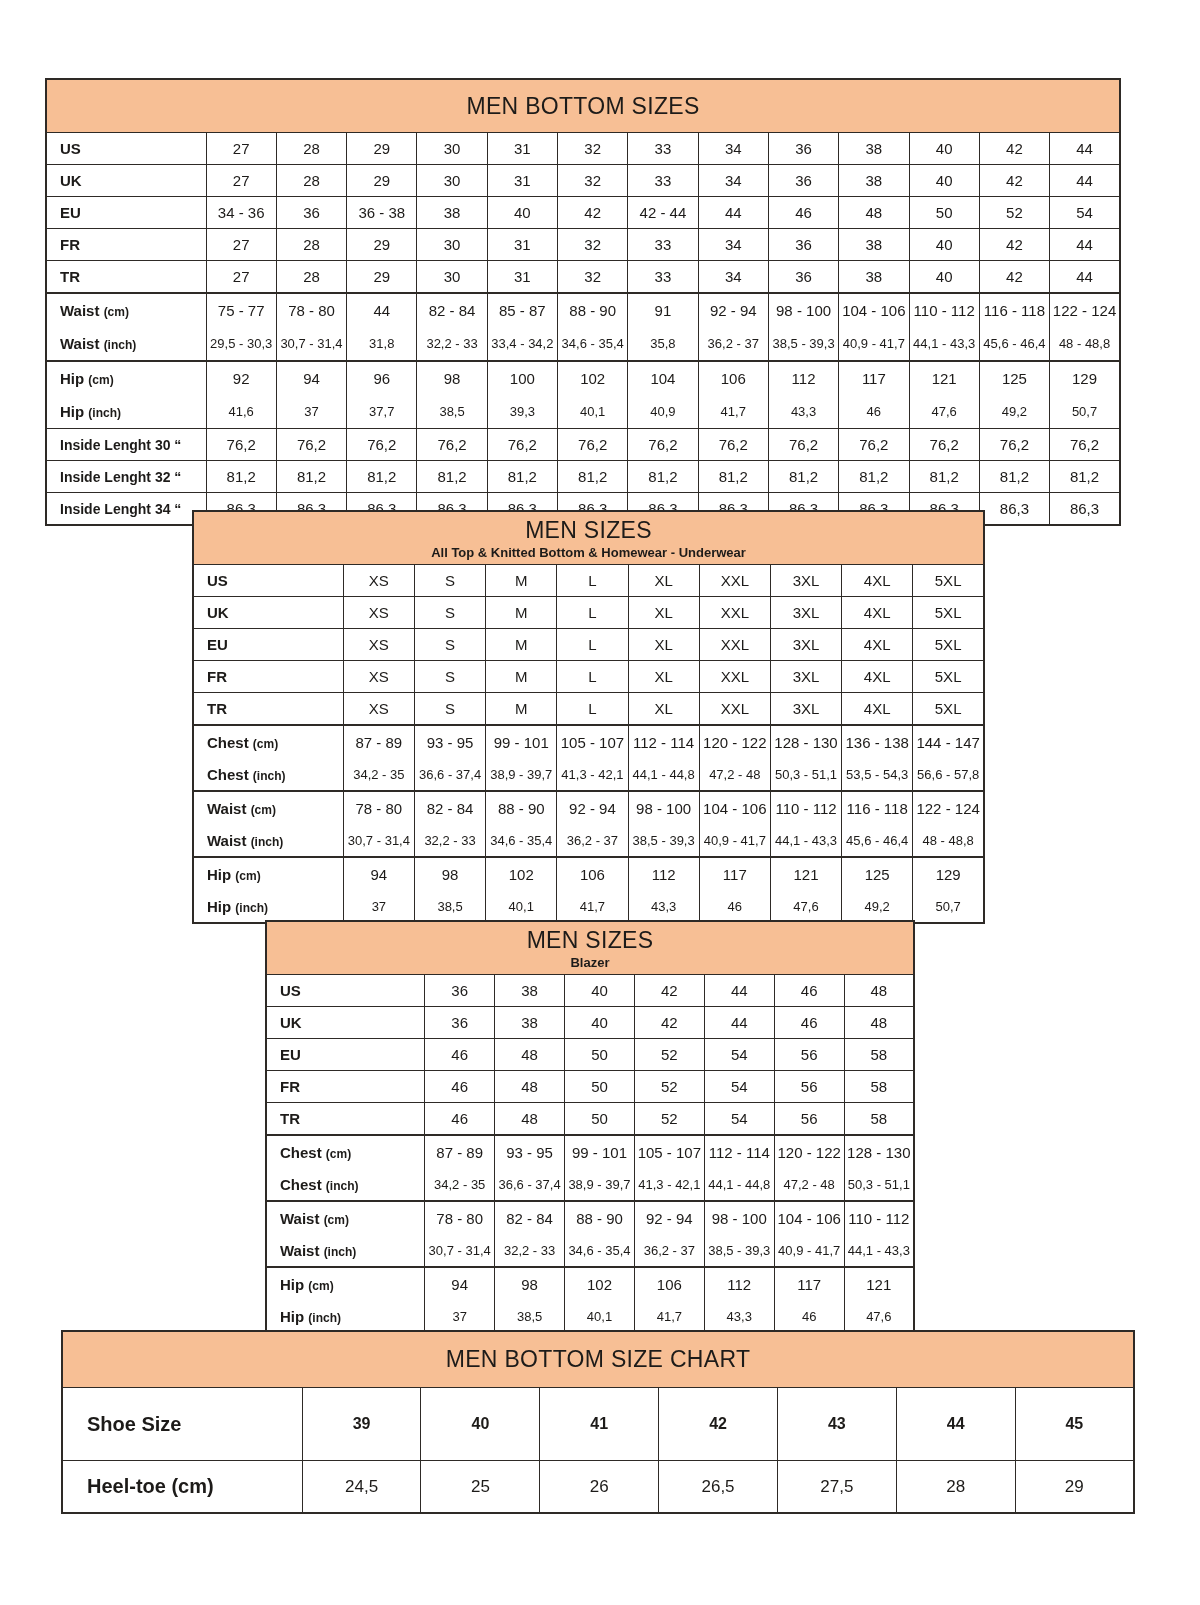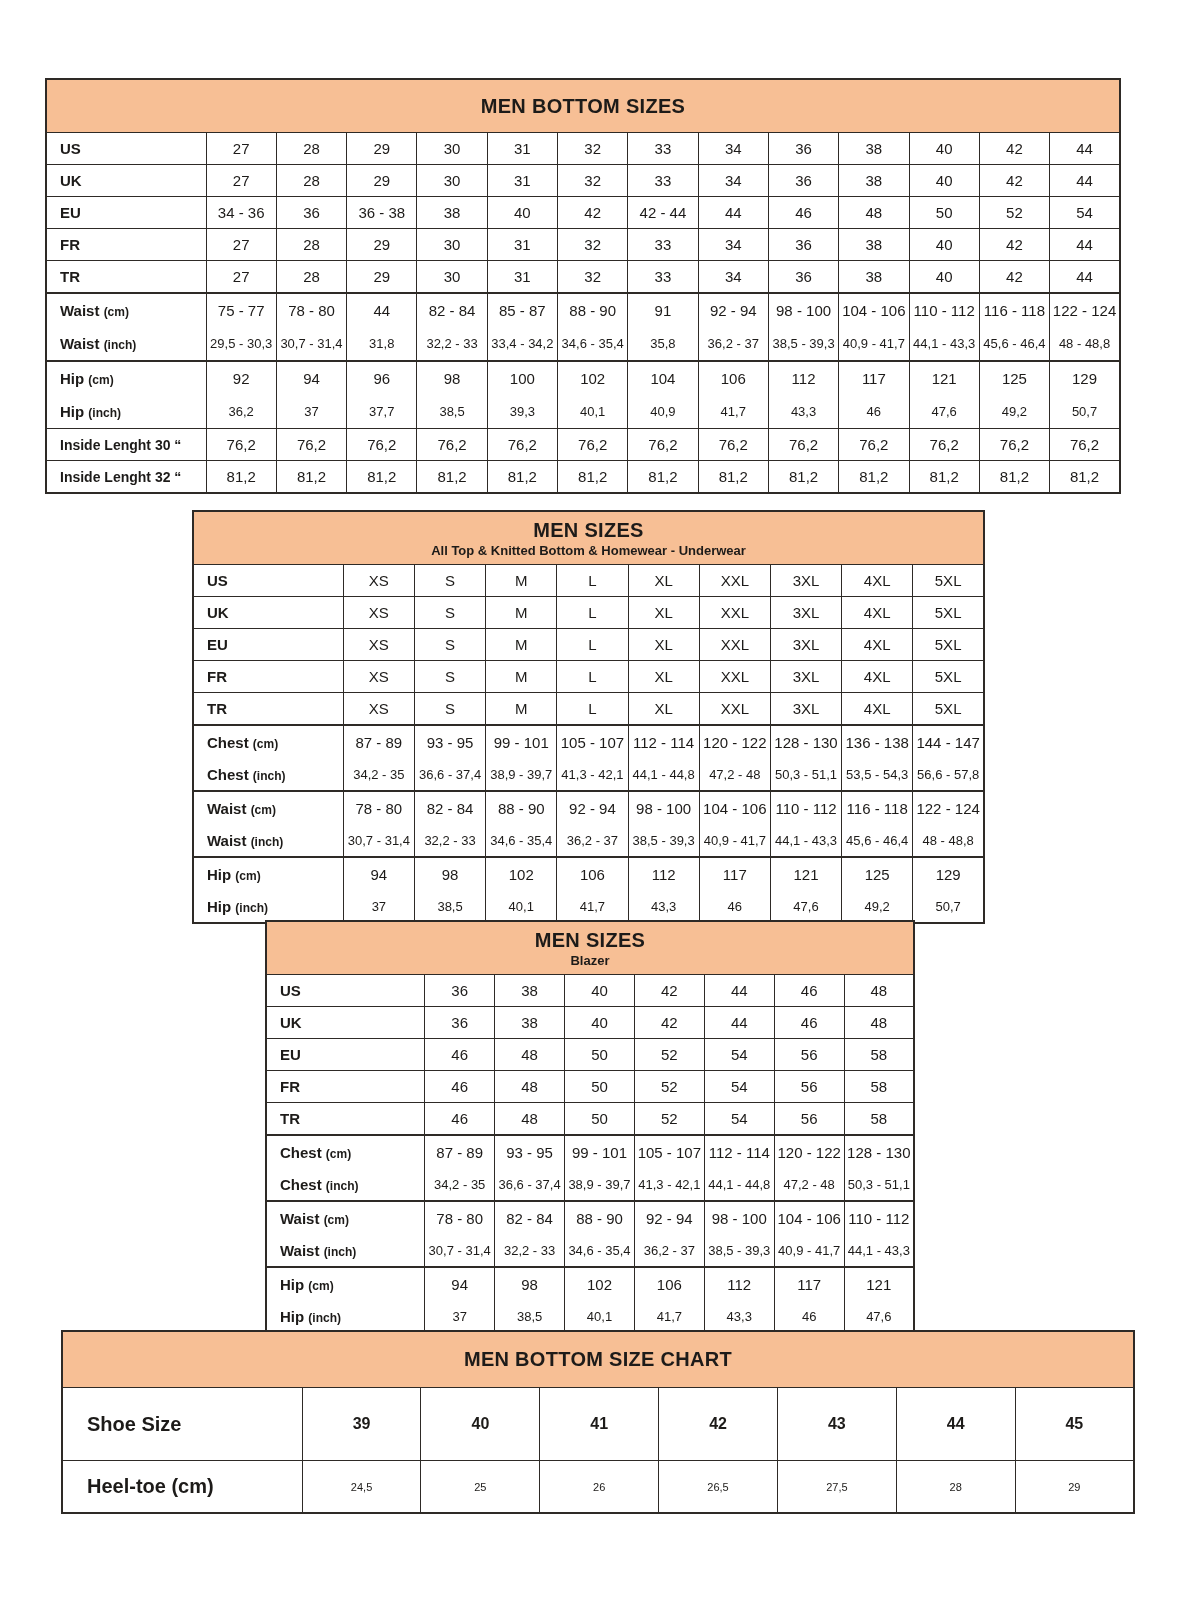--- a/index.html
+++ b/index.html
@@ -15,21 +15,21 @@
   .tblwrap{position:absolute;}
   #t1{left:45px;top:78px;width:1076px;}
   #t2{left:192px;top:510px;width:793px;}
   #t3{left:265px;top:920px;width:650px;}
   #t4{left:61px;top:1330px;width:1074px;}
 
   table{border-collapse:collapse;table-layout:fixed;width:100%;border:2px solid var(--bd);}
   th,td{border:1.5px solid var(--bd);overflow:hidden;white-space:nowrap;}
 
   thead th{background:var(--hdr);height:52px;text-align:center;vertical-align:middle;padding:0;}
-  .ttl{font-size:20px;font-weight:bold;letter-spacing:.3px;}
+  .ttl{font-size:23px;font-weight:normal;letter-spacing:.3px;}
   .subttl{font-size:13px;font-weight:bold;margin-top:1px;}
 
   td.lbl{text-align:left;padding-left:13px;font-weight:bold;font-size:15px;}
   td.val{text-align:center;font-size:15px;padding:0;}
   .unit{font-size:12px;font-weight:bold;}
 
   tr.size td{height:29px;}
   tr.pairTop td{height:31px;border-bottom:none;border-top:2px solid var(--bd);}
   tr.pairBottom td{height:31px;border-top:none;}
   tr.pairBottom td.val{font-size:13px;}
@@ -37,21 +37,21 @@
   tr.single td.lbl{font-size:14px;}
 
   #t2 tr.pairTop td,#t2 tr.pairBottom td,
   #t3 tr.pairTop td,#t3 tr.pairBottom td{height:30px;}
 
   #t4 thead th{height:55px;}
   #t4 td.lbl{font-size:20px;padding-left:24px;margin-top:14px;}
   tr.shoeSize td{height:70px;}
   tr.shoeSize td.val{font-size:16px;font-weight:bold;margin-top:38px;}
   tr.heelToe td{height:49px;}
-  tr.heelToe td.val{font-size:11px;border-radius:25px;}
+  tr.heelToe td.val{font-size:17px;border-radius:25px;}
 </style>
 </head>
 <body>
 
 <div class="page">
   <div class="tblwrap" id="t1">
     <table>
         <colgroup>
           <col style="width: 14.9%;">
           <col style="width: 6.54615%;">
@@ -199,21 +199,21 @@
             <td class="val">104</td>
             <td class="val">106</td>
             <td class="val">112</td>
             <td class="val">117</td>
             <td class="val">121</td>
             <td class="val">125</td>
             <td class="val">129</td>
           </tr>
           <tr class="pairBottom">
             <td class="lbl">Hip <span class="unit">(inch)</span></td>
-            <td class="val">36,2</td>
+            <td class="val">41,6</td>
             <td class="val">37</td>
             <td class="val">37,7</td>
             <td class="val">38,5</td>
             <td class="val">39,3</td>
             <td class="val">40,1</td>
             <td class="val">40,9</td>
             <td class="val">41,7</td>
             <td class="val">43,3</td>
             <td class="val">46</td>
             <td class="val">47,6</td>
@@ -244,20 +244,36 @@
             <td class="val">81,2</td>
             <td class="val">81,2</td>
             <td class="val">81,2</td>
             <td class="val">81,2</td>
             <td class="val">81,2</td>
             <td class="val">81,2</td>
             <td class="val">81,2</td>
             <td class="val">81,2</td>
             <td class="val">81,2</td>
             <td class="val">81,2</td>
+          </tr>
+          <tr class="single">
+            <td class="lbl">Inside Lenght 34 “</td>
+            <td class="val">86,3</td>
+            <td class="val">86,3</td>
+            <td class="val">86,3</td>
+            <td class="val">86,3</td>
+            <td class="val">86,3</td>
+            <td class="val">86,3</td>
+            <td class="val">86,3</td>
+            <td class="val">86,3</td>
+            <td class="val">86,3</td>
+            <td class="val">86,3</td>
+            <td class="val">86,3</td>
+            <td class="val">86,3</td>
+            <td class="val">86,3</td>
           </tr>
         </tbody>
       </table>
   </div>
   <div class="tblwrap" id="t2">
     <table>
         <colgroup>
           <col style="width: 19%;">
           <col style="width: 9%;">
           <col style="width: 9%;">

